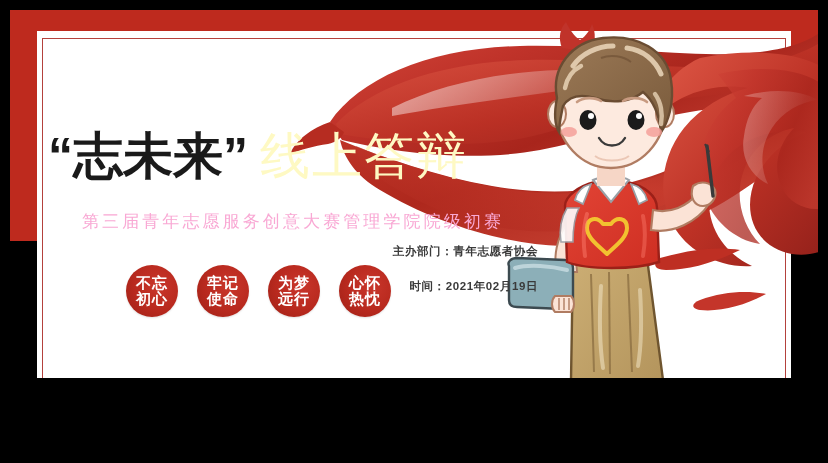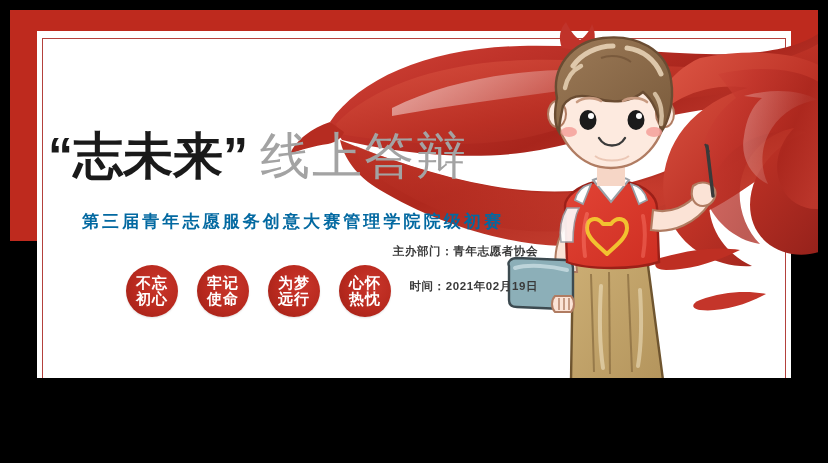--- a/index.html
+++ b/index.html
@@ -117,35 +117,35 @@
   .title-black {
     font-size: 50px;
     font-weight: bold;
     color: #1A1A1A;
     letter-spacing: 0px;
     line-height: 1;
   }
   .title-red {
     font-size: 50px;
     font-weight: normal;
-    color: #a3a3a3;
+    color: #fef9c3;
     line-height: 1;
     margin-left: 12px;
     letter-spacing: 2px;
   }
 
   .subtitle {
     position: absolute;
     left: 48px;
     top: 210px;
     width: 490px;
     text-align: center;
     font-size: 17px;
-    font-weight: bold;
-    color: #0369a1;
+    font-weight: normal;
+    color: #f9a8d4;
     letter-spacing: 3.1px;
     white-space: nowrap;
   }
 
   .meta-line {
     position: absolute;
     left: 48px;
     width: 490px;
     text-align: right;
     font-size: 11.5px;

